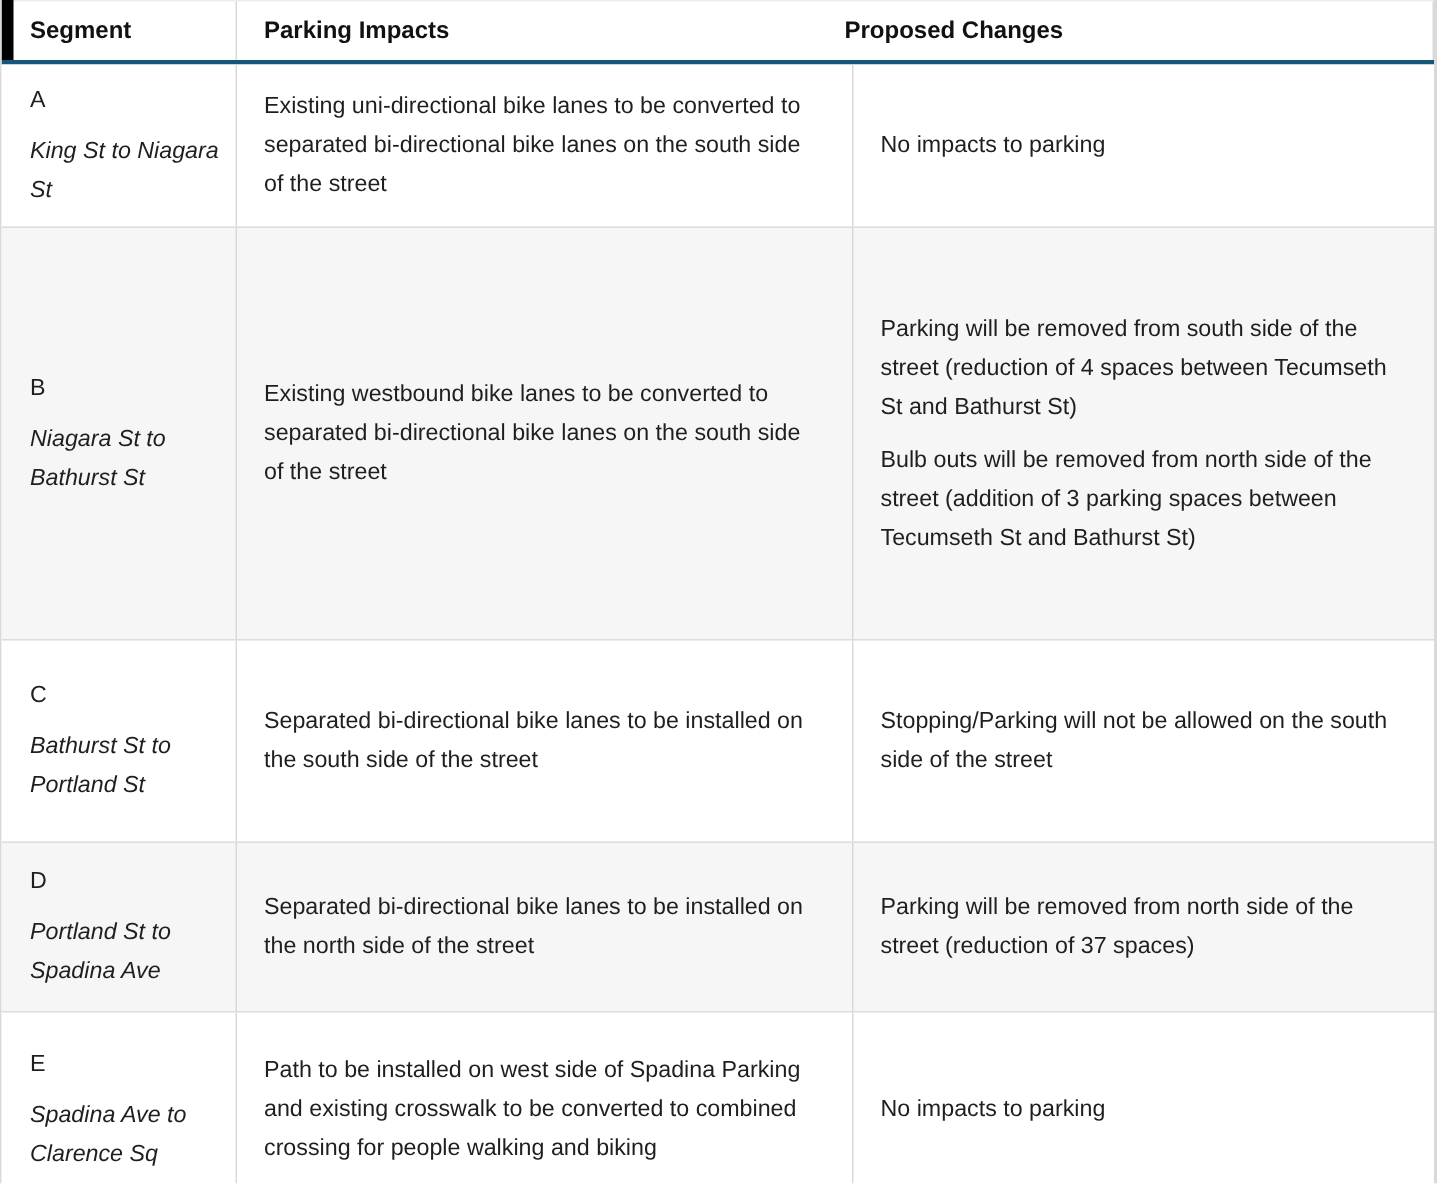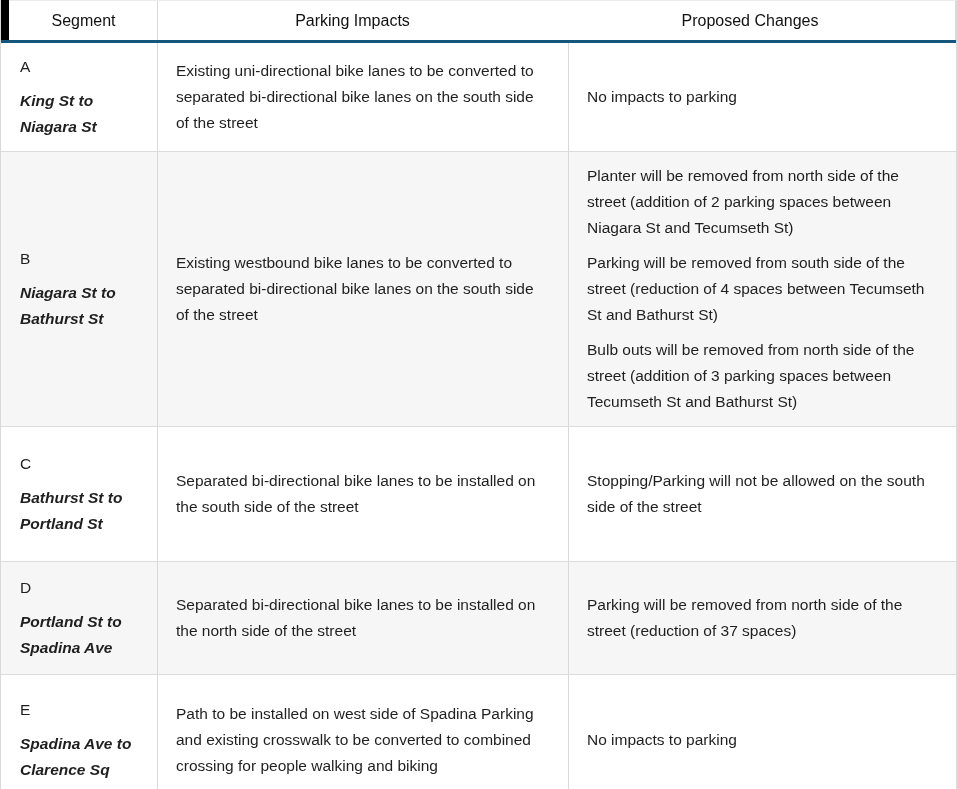--- a/index.html
+++ b/index.html
@@ -58,30 +58,29 @@
     border-right: 1px solid #d9d9d9;
     padding: 12px 18px 12px 18px;
   }
   .col-impacts {
     flex: 1 1 auto;
     padding: 12px 16px 12px 18px;
   }
   .thead .cell {
     justify-content: center;
     font-size: 16px;
-    font-weight: 400;
+    font-weight: 700;
     color: #111111;
     padding-top: 0;
     padding-bottom: 0;
-    text-align: center;
   }
   .cell p { margin: 0 0 9px 0; }
   .cell p:last-child { margin-bottom: 0; }
   .seg-id { margin-bottom: 8px !important; }
-  .seg-range { font-style: italic; font-weight: bold; }
+  .seg-range { font-style: italic; }
 </style>
 </head>
 <body>
 
 <div class="table-viewport">
 
   <div class="left-marker"></div>
 
   <div class="thead">
     <div class="cell col-seg">Segment</div>
@@ -104,21 +103,20 @@
 
   <div class="row striped" style="height:275px">
     <div class="cell col-seg">
       <p class="seg-id">B</p>
       <p class="seg-range">Niagara St to Bathurst St</p>
     </div>
     <div class="cell col-changes">
       <p>Existing westbound  bike lanes to be converted to separated bi-directional bike lanes on the south side of the street</p>
     </div>
     <div class="cell col-impacts">
-      <p>Planter will be removed from north side of the street (addition of 2 parking spaces between Niagara St and Tecumseth St)</p>
       <p>Parking will be removed from south side of the street (reduction of 4 spaces between Tecumseth St and Bathurst St)</p>
       <p>Bulb outs will be removed from north side of the street (addition of 3 parking spaces between Tecumseth St and Bathurst St)</p>
     </div>
   </div>
 
   <div class="row" style="height:135px">
     <div class="cell col-seg">
       <p class="seg-id">C</p>
       <p class="seg-range">Bathurst St to Portland St</p>
     </div>

